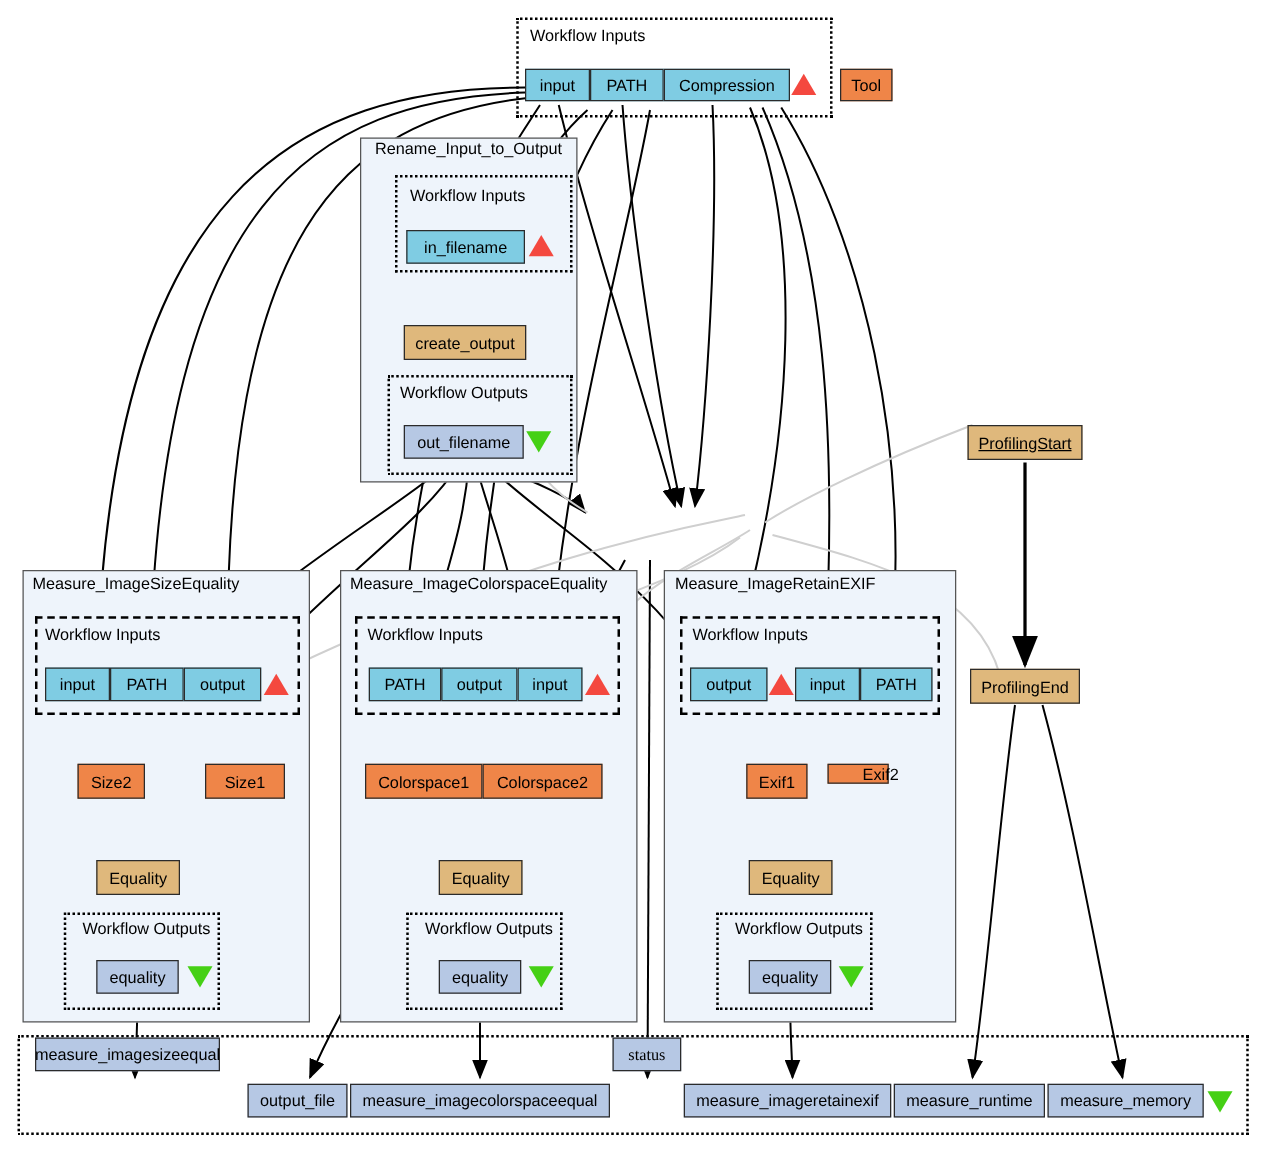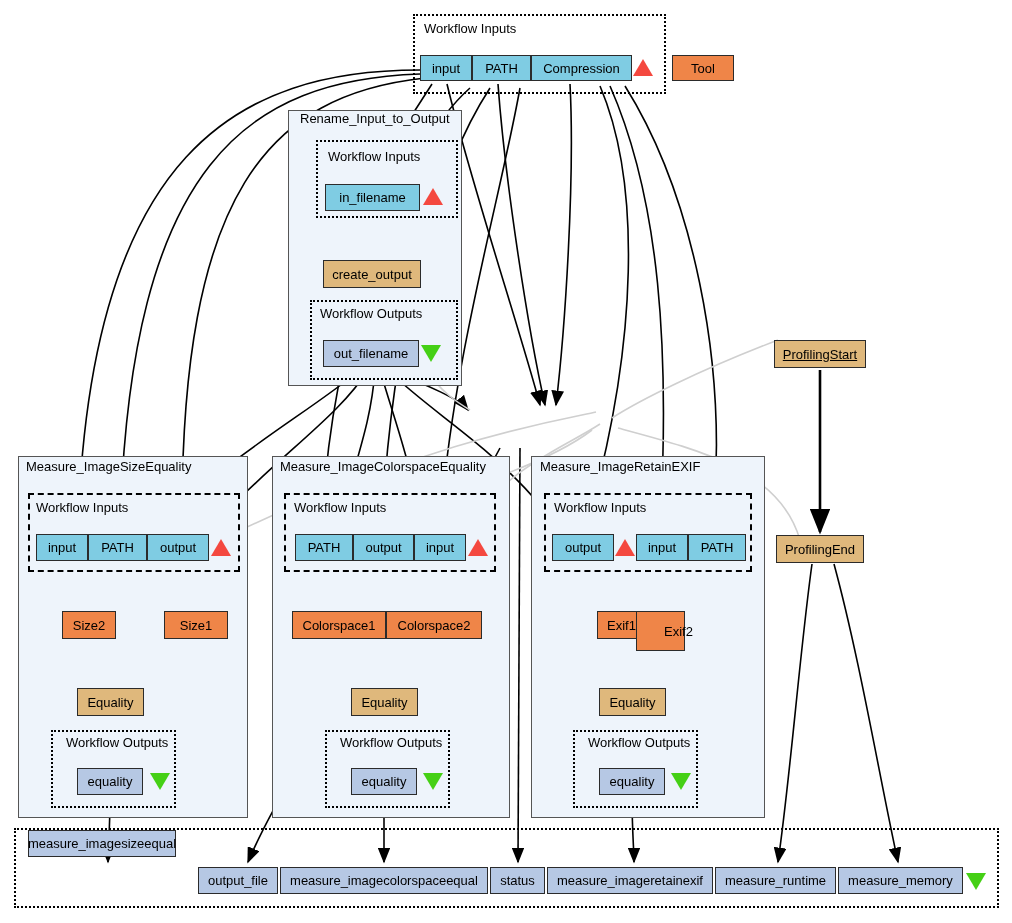--- a/index.html
+++ b/index.html
@@ -123,21 +123,21 @@
   </svg>
 
   <div class="cluster cluster-dotted" style="left:413px;top:14px;width:253px;height:80px;"></div>
   <div class="cluster-label" style="left:424px;top:21px;">Workflow Inputs</div>
 
   <div class="node n-input" style="left:420px;top:55px;width:52px;height:26px;">input</div>
   <div class="node n-input" style="left:472px;top:55px;width:59px;height:26px;">PATH</div>
   <div class="node n-input" style="left:531px;top:55px;width:101px;height:26px;">Compression</div>
   <div class="tri tri-red" style="left:633px;top:59px;"></div>
 
-  <div class="node n-tool" style="left:672px;top:55px;width:62px;height:26px;">Tool</div>
+  <div class="node n-tool" style="left:672px;top:55px;width:42px;height:26px;">Tool</div>
 
   <div class="cluster cluster-solid" style="left:288px;top:110px;width:174px;height:276px;"></div>
   <div class="cluster-label" style="left:300px;top:111px;">Rename_Input_to_Output</div>
 
   <div class="cluster cluster-dotted" style="left:316px;top:140px;width:142px;height:78px;"></div>
   <div class="cluster-label" style="left:328px;top:149px;">Workflow Inputs</div>
   <div class="node n-input" style="left:325px;top:184px;width:95px;height:27px;">in_filename</div>
   <div class="tri tri-red" style="left:423px;top:188px;"></div>
 
   <div class="node n-proc" style="left:323px;top:260px;width:98px;height:28px;">create_output</div>
@@ -195,36 +195,36 @@
   <div class="cluster-label" style="left:540px;top:459px;">Measure_ImageRetainEXIF</div>
 
   <div class="cluster cluster-dashed" style="left:544px;top:493px;width:208px;height:79px;"></div>
   <div class="cluster-label" style="left:554px;top:500px;">Workflow Inputs</div>
   <div class="node n-input" style="left:552px;top:534px;width:62px;height:27px;">output</div>
   <div class="tri tri-red" style="left:615px;top:539px;"></div>
   <div class="node n-input" style="left:636px;top:534px;width:52px;height:27px;">input</div>
   <div class="node n-input" style="left:688px;top:534px;width:58px;height:27px;">PATH</div>
 
   <div class="node n-tool" style="left:597px;top:611px;width:49px;height:28px;">Exif1</div>
-  <div class="node n-tool" style="left:636px;top:611px;width:49px;height:40px;padding-left:36px;">Exif2</div>
+  <div class="node n-tool" style="left:662px;top:611px;width:49px;height:16px;padding-left:36px;">Exif2</div>
 
   <div class="node n-proc" style="left:599px;top:688px;width:67px;height:28px;">Equality</div>
 
   <div class="cluster cluster-dotted" style="left:573px;top:730px;width:125px;height:78px;"></div>
   <div class="cluster-label" style="left:588px;top:735px;">Workflow Outputs</div>
   <div class="node n-output" style="left:599px;top:768px;width:66px;height:27px;">equality</div>
   <div class="tri tri-green" style="left:671px;top:773px;"></div>
 
   <div class="cluster cluster-dotted" style="left:14px;top:828px;width:985px;height:80px;"></div>
   <div class="cluster-label" style="left:30px;top:835px;">Workflow Outputs</div>
 
   <div id="final-outputs">
       <div class="node n-output" style="left: 28px; top: 830px; width: 148px; height: 27px;">measure_imagesizeequal</div>
       <div class="node n-output" style="left: 198px; top: 867px; width: 80px; height: 27px;">output_file</div>
       <div class="node n-output" style="left: 280px; top: 867px; width: 208px; height: 27px;">measure_imagecolorspaceequal</div>
-      <div class="node n-output" style="left: 490px; top: 867px; width: 55px; height: 27px;">status</div>
+      <div class="node n-output" style="left: 490px; top: 830px; width: 55px; height: 27px; font-family: Liberation Serif, serif;">status</div>
       <div class="node n-output" style="left: 547px; top: 867px; width: 166px; height: 27px;">measure_imageretainexif</div>
       <div class="node n-output" style="left: 715px; top: 867px; width: 121px; height: 27px;">measure_runtime</div>
       <div class="node n-output" style="left: 838px; top: 867px; width: 125px; height: 27px;">measure_memory</div>
     </div>
   <div class="tri tri-green" style="left:966px;top:873px;"></div>
 
 </div>
 
 </body></html>

